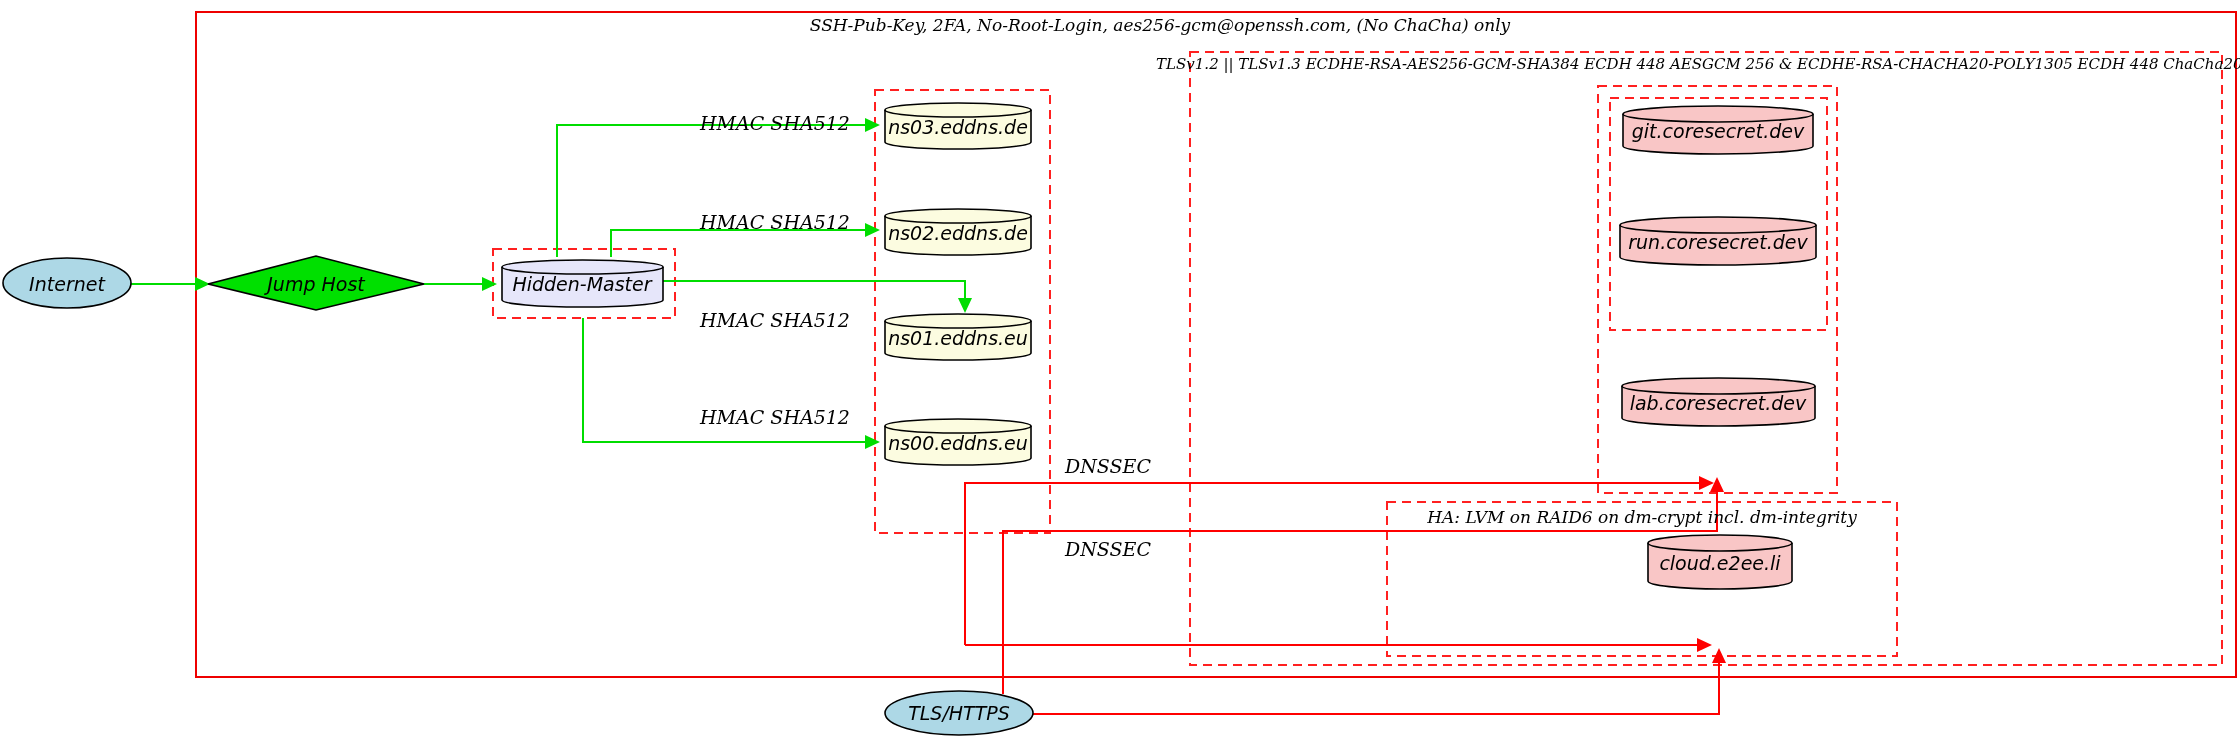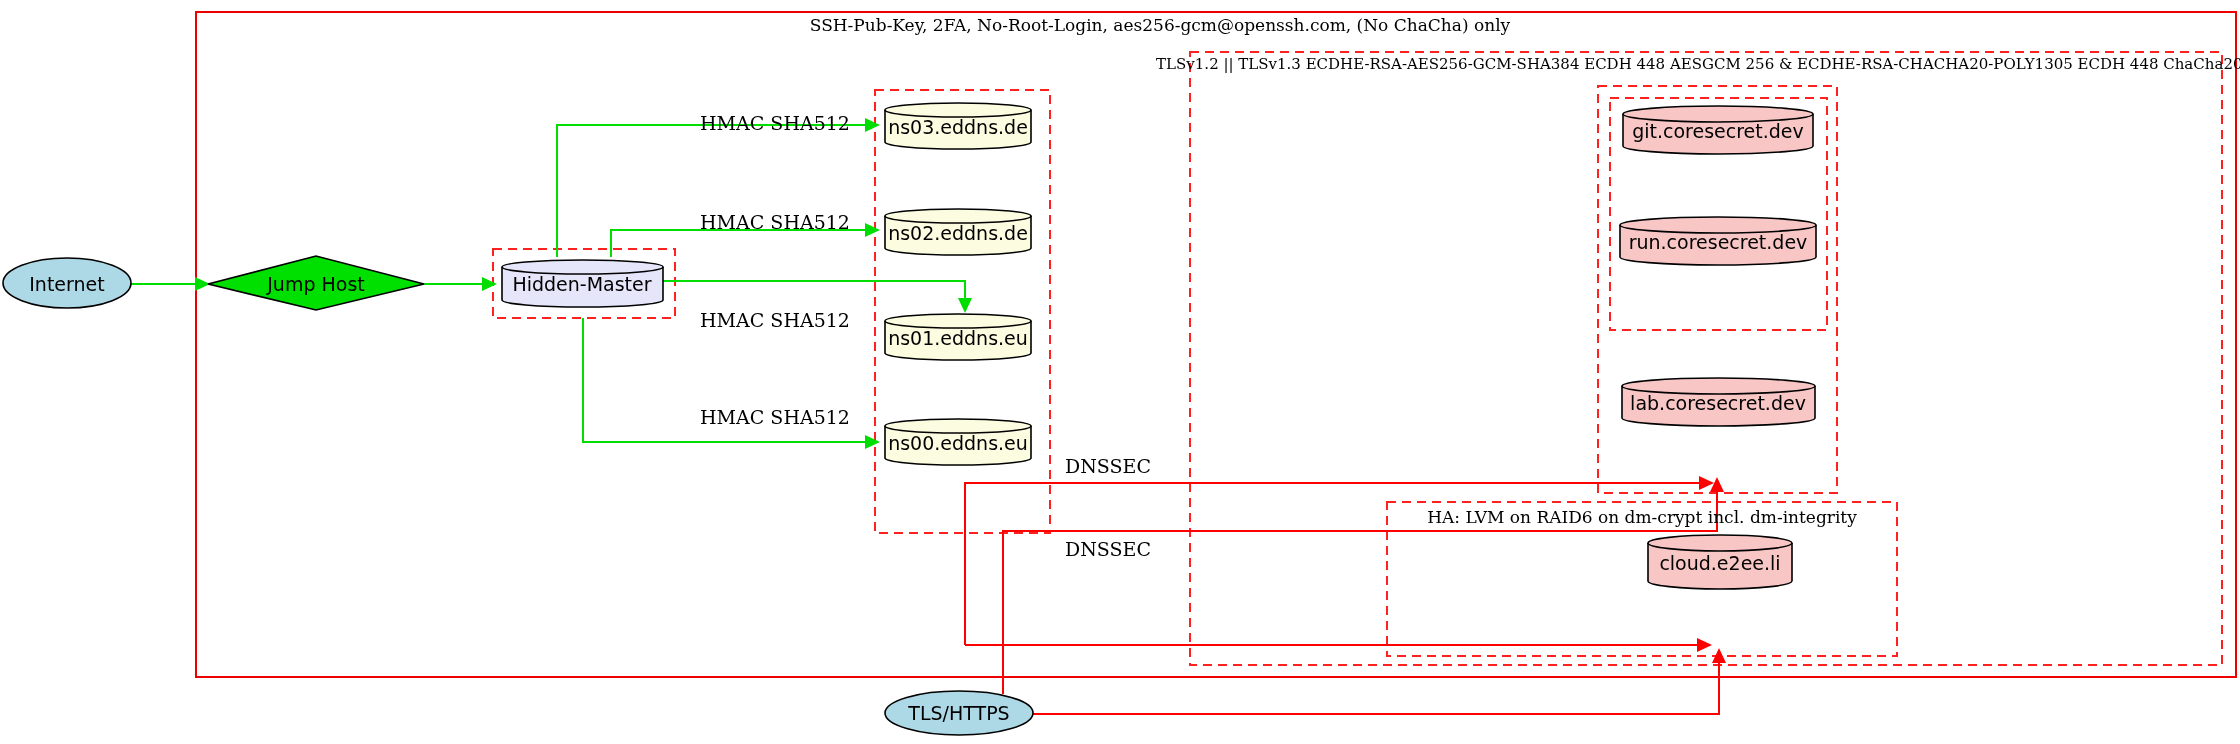--- a/index.html
+++ b/index.html
@@ -1,16 +1,16 @@
 <!DOCTYPE html>
 <html><head>
 <meta charset="utf-8">
 <style>
   html,body{margin:0;padding:0;background:#ffffff;}
-  .stage{position:relative;width:2240px;height:744px;background:#ffffff;overflow:hidden;}
+  .stage{position:relative;width:2240px;height:744px;background:#ffffff;overflow:hidden;font-style:italic;}
   svg{display:block;}
   text{fill:#000000;}
   .node-label{font-family:"DejaVu Sans","Liberation Sans",sans-serif;font-size:19px;}
   .edge-label{font-family:"DejaVu Serif","Liberation Serif",serif;font-size:19px;}
   .cluster-label-ssh{font-family:"DejaVu Serif","Liberation Serif",serif;font-size:17px;}
   .cluster-label-tls{font-family:"DejaVu Serif","Liberation Serif",serif;font-size:15px;}
   .cluster-label-ha{font-family:"DejaVu Serif","Liberation Serif",serif;font-size:17px;}
   .dashed{fill:none;stroke-width:2;stroke-dasharray:9,6;}
   .solidbox{fill:none;stroke-width:2;}
   .gedge{fill:none;stroke-width:2;}

